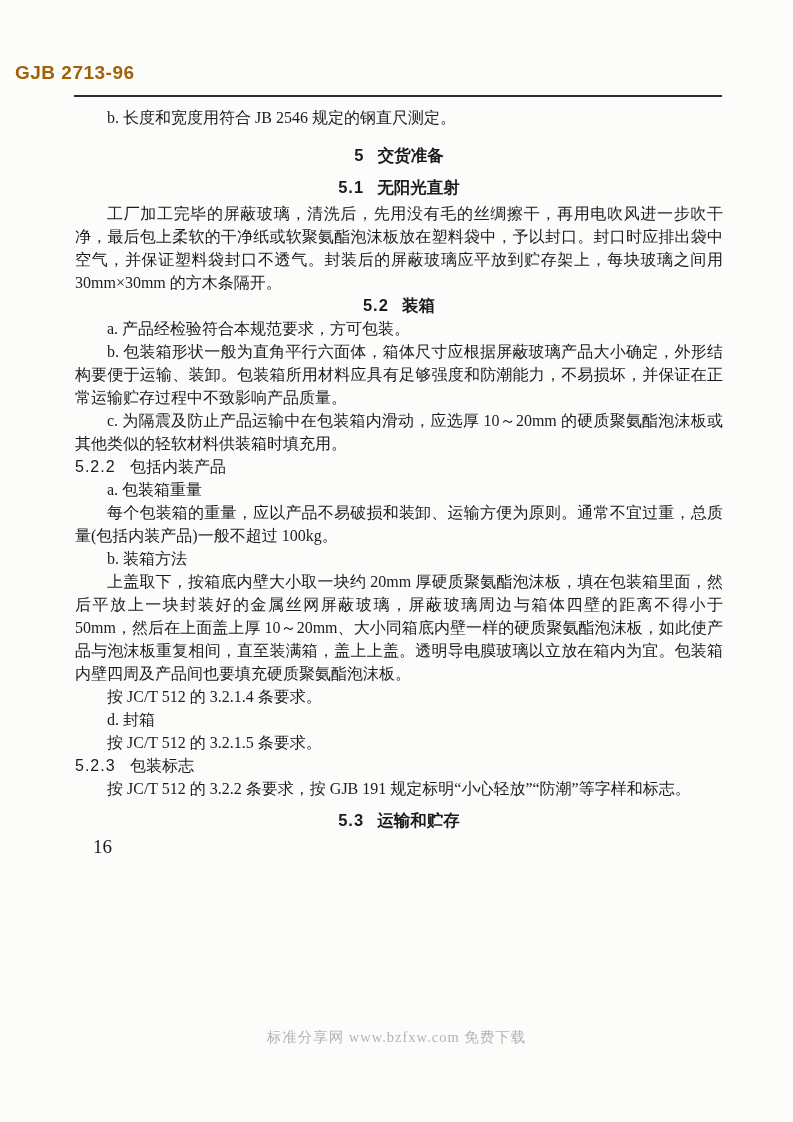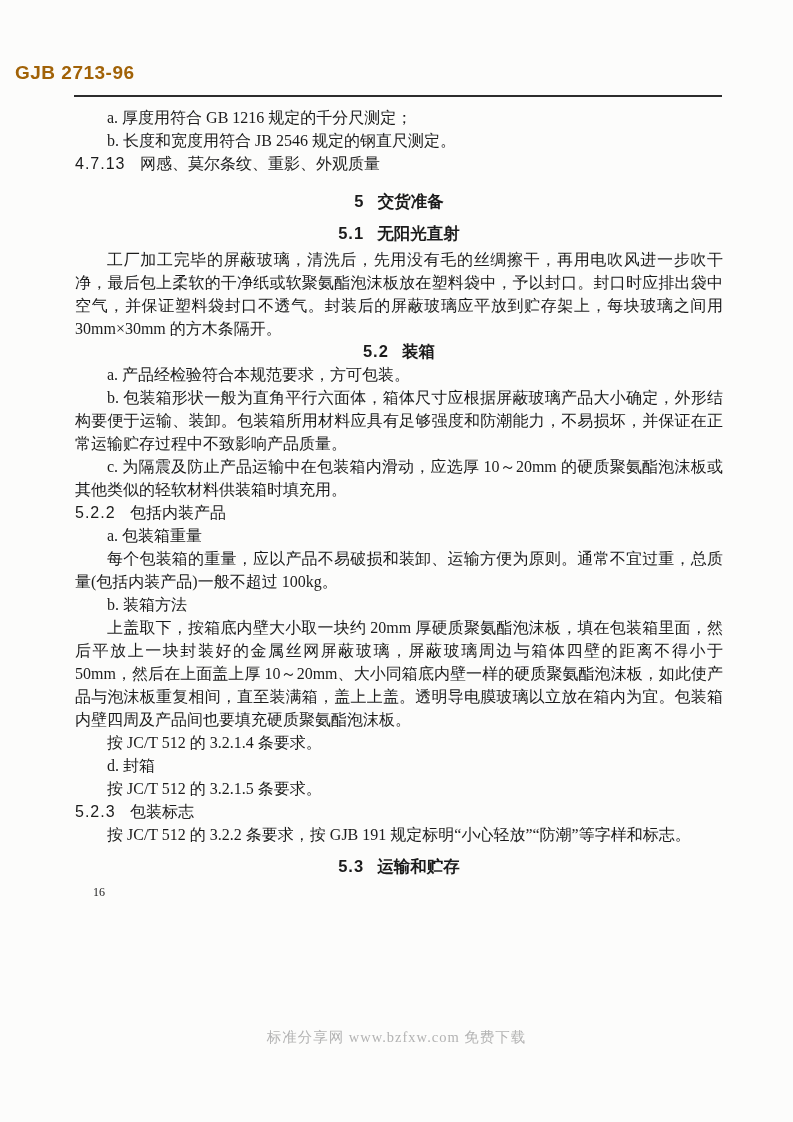--- a/index.html
+++ b/index.html
@@ -56,21 +56,21 @@
     font-size: 16.5px;
     text-align: center;
   }
   .sec .num { letter-spacing: 1px; margin-right: 0.8em; }
   .sec-top  { margin-top: 15px; margin-bottom: 9px; }
   .sec-sub  { margin-top: 9px;  margin-bottom: 3px; }
   .page-number {
     margin-top: 1px;
     padding-left: 18px;
     text-align: left;
-    font-size: 12px;
+    font-size: 19px;
   }
   .watermark {
     position: absolute;
     top: 1028px;
     left: 0;
     width: 100%;
     text-align: center;
     color: #b3b3b3;
     font-size: 14.5px;
     letter-spacing: 1px;
@@ -80,24 +80,22 @@
 </head>
 <body>
 
 <div class="page">
 
   <div class="doc-header">GJB 2713-96</div>
   <div class="header-rule"></div>
 
   <div class="content">
 
-    <div class="item">a. 厚度用符合 GB 1216 规定的千分尺测定；</div>
     <div class="item">b. 长度和宽度用符合 JB 2546 规定的钢直尺测定。</div>
 
-    <div class="clause"><span class="num">4.7.13</span><span>网感、莫尔条纹、重影、外观质量</span></div>
 
 
     <div class="sec sec-top"><span class="num">5</span><span>交货准备</span></div>
 
     <div class="sec sec-sub"><span class="num">5.1</span><span>无阳光直射</span></div>
 
     <div class="para">工厂加工完毕的屏蔽玻璃，清洗后，先用没有毛的丝绸擦干，再用电吹风进一步吹干净，最后包上柔软的干净纸或软聚氨酯泡沫板放在塑料袋中，予以封口。封口时应排出袋中空气，并保证塑料袋封口不透气。封装后的屏蔽玻璃应平放到贮存架上，每块玻璃之间用 30mm×30mm 的方木条隔开。</div>
 
     <div class="sec"><span class="num">5.2</span><span>装箱</span></div>
 

